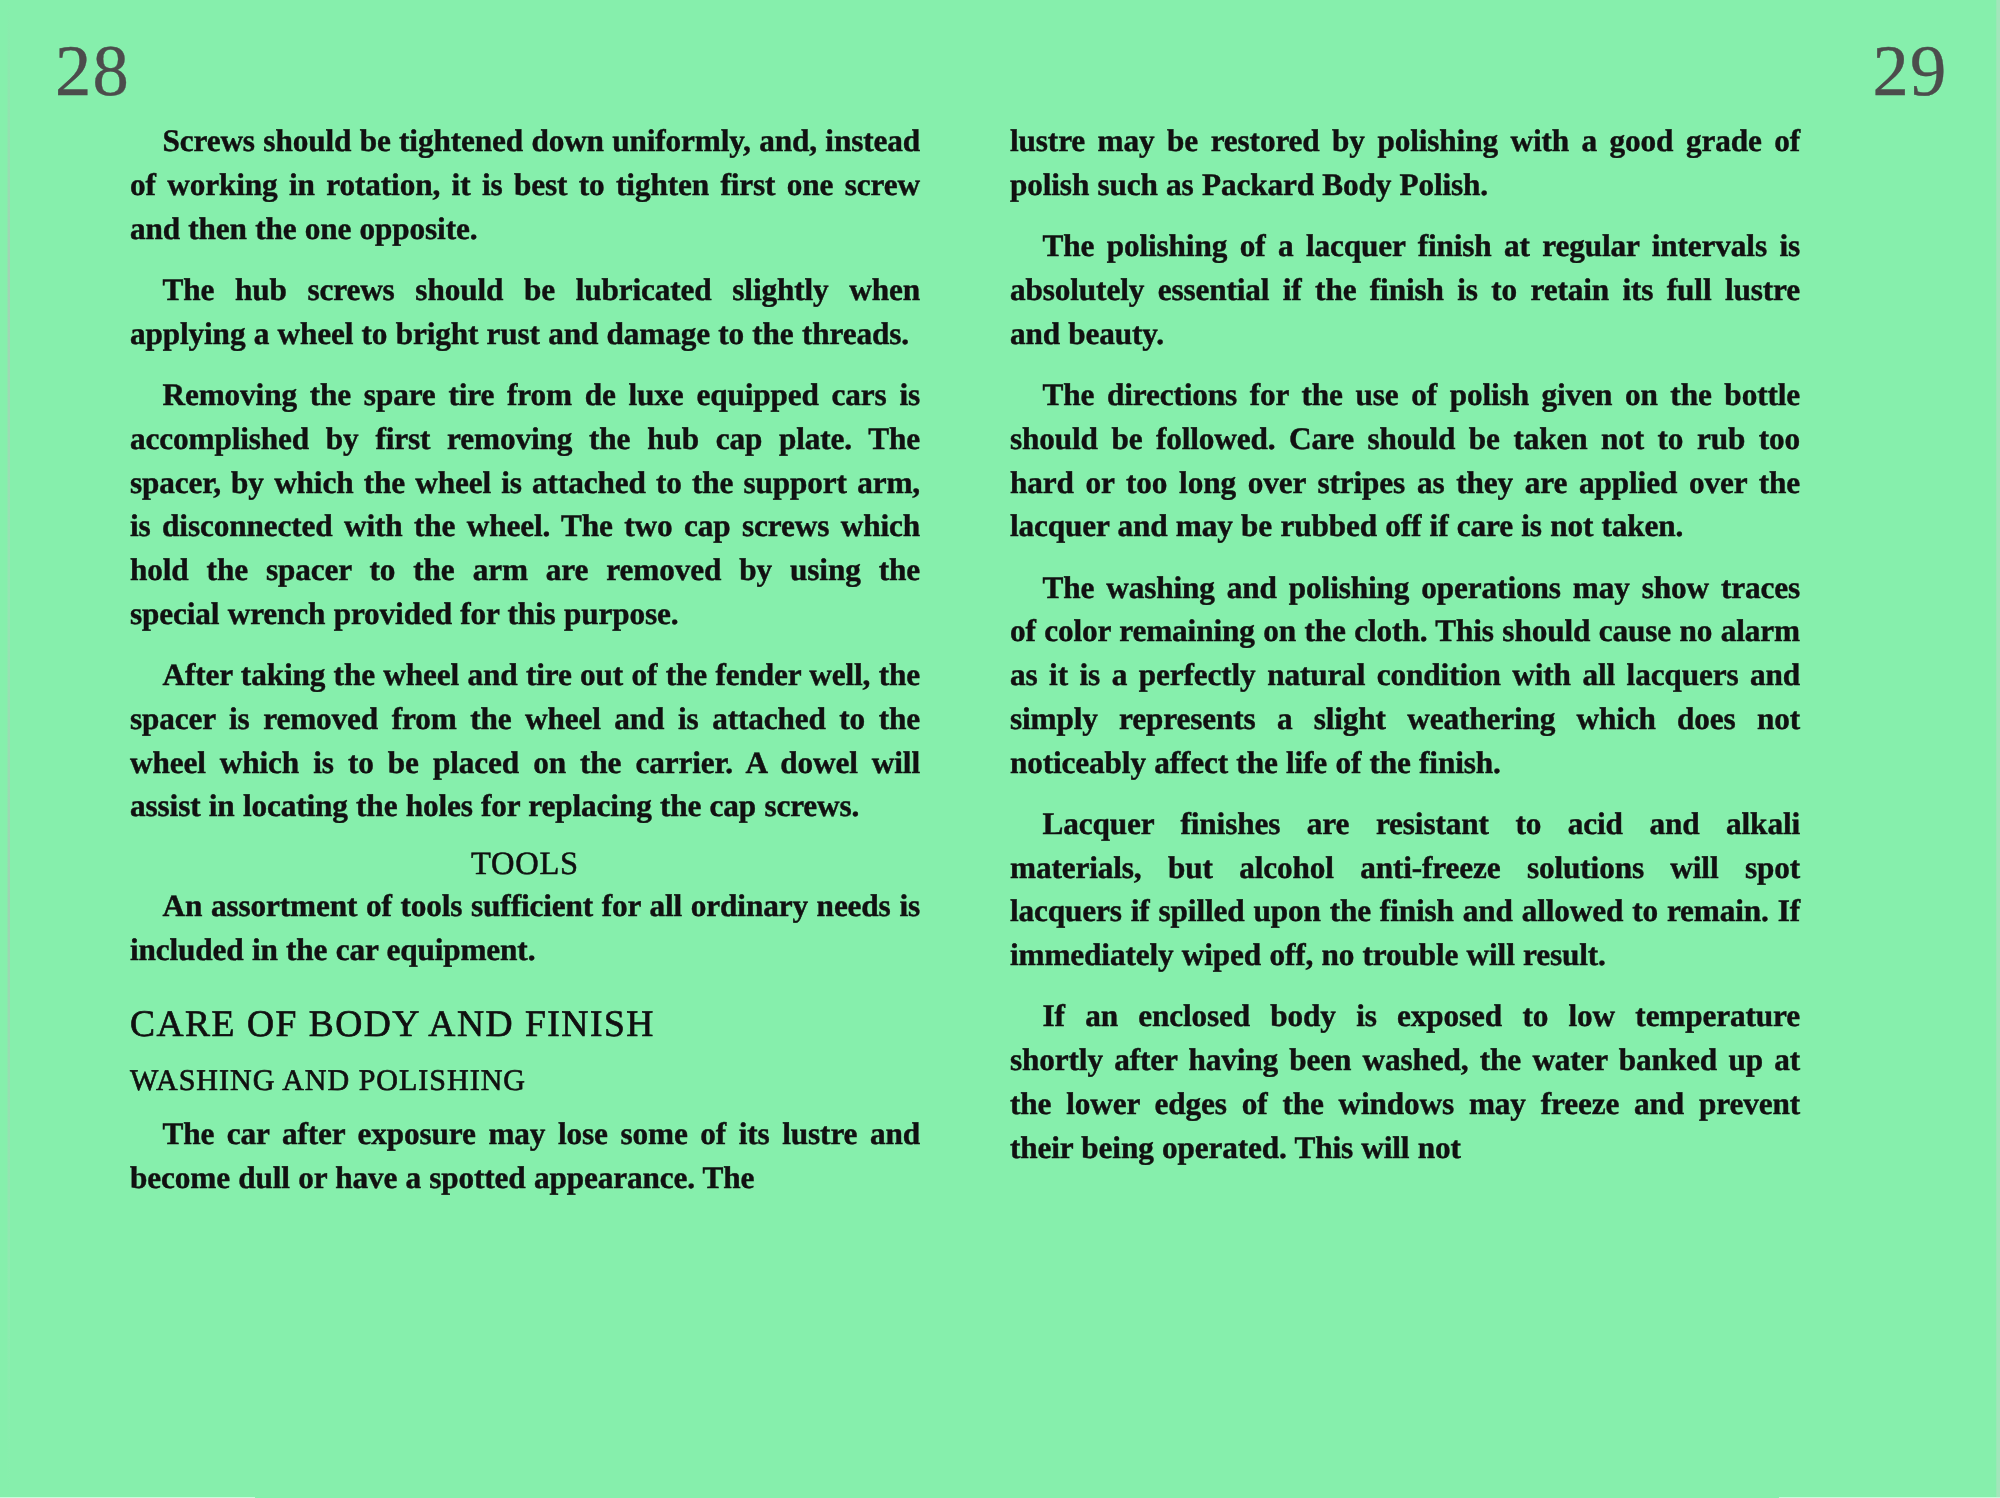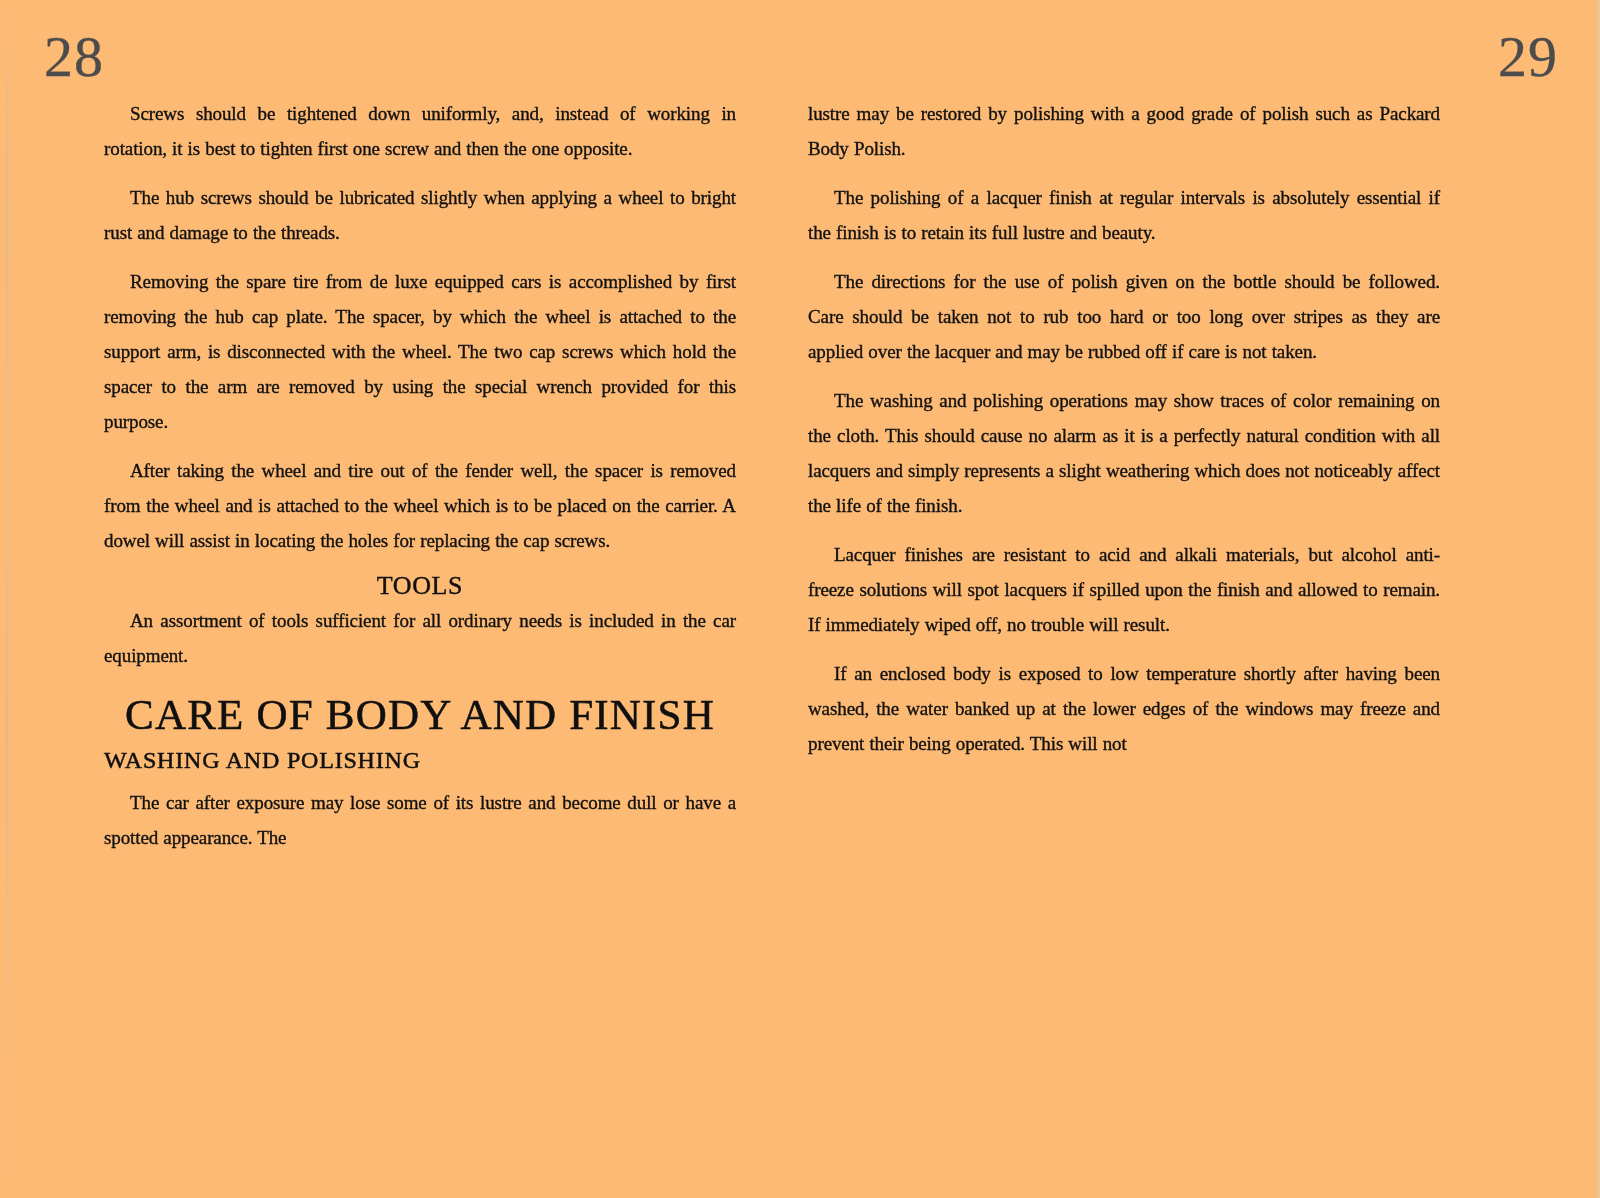--- a/index.html
+++ b/index.html
@@ -4,21 +4,21 @@
 <style>
   html, body {
     margin: 0;
     padding: 0;
     background: #ffffff;
   }
   .page-spread {
     position: relative;
     width: 1600px;
     height: 1198px;
-    background: #fdba74;
+    background: #86efac;
     overflow: hidden;
     font-family: "Liberation Serif", "DejaVu Serif", serif;
   }
   
   .scan-edge-left {
     position: absolute;
     left: 6px;
     top: 0;
     width: 2px;
     height: 1198px;
@@ -58,35 +58,34 @@
     width: 632px;
   }
   .col-left  { left: 104px; }
   .col-right { left: 808px; }
 
   p.body-par {
     margin: 0 0 14px 0;
     text-align: justify;
     text-align-last: left;
     text-indent: 26px;
-    font-size: 19px;
+    font-size: 25px;
     line-height: 35px;
-    font-weight: normal;
+    font-weight: bold;
     color: #111111;
     letter-spacing: -0.1px;
     word-spacing: 0.5px;
     -webkit-text-stroke: 0.35px #111111;
   }
   p.body-par.no-indent { text-indent: 0; }
   p.body-par.tight { margin-bottom: 11px; }
 
   h2.section-heading {
     margin: 22px 0 10px 0;
-    text-align: center;
-    font-size: 43px;
+    font-size: 30px;
     line-height: 40px;
     font-weight: normal;
     color: #101010;
     letter-spacing: 1.2px;
     -webkit-text-stroke: 0.55px #101010;
   }
   h3.sub-heading {
     margin: 8px 0 10px 0;
     text-align: left;
     font-size: 24px;

